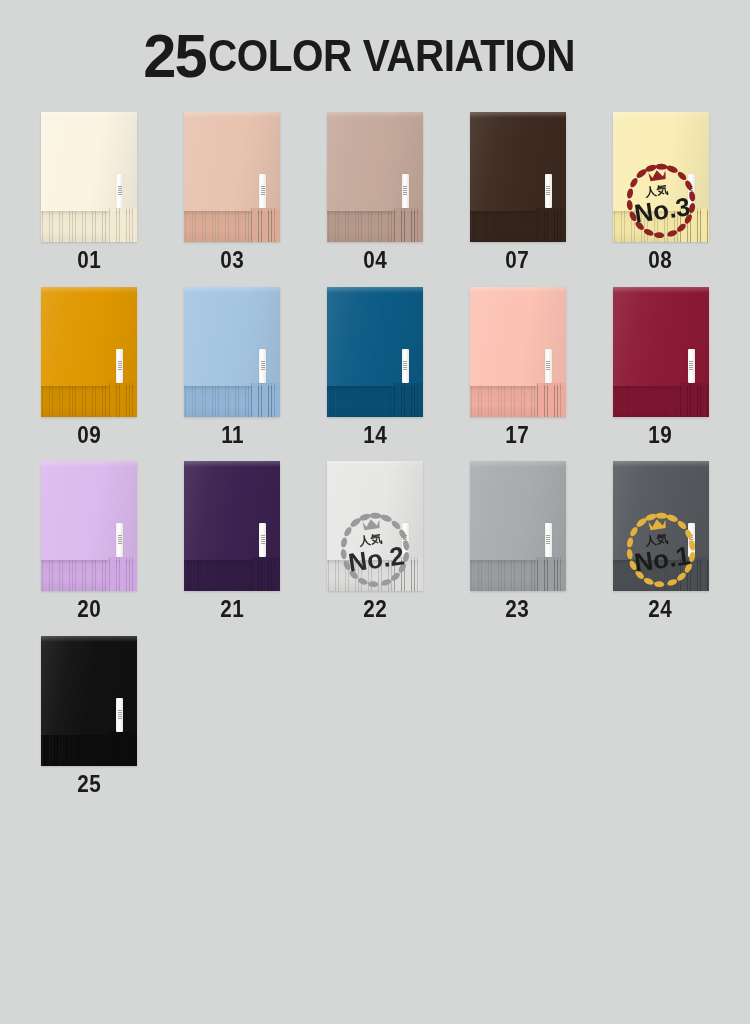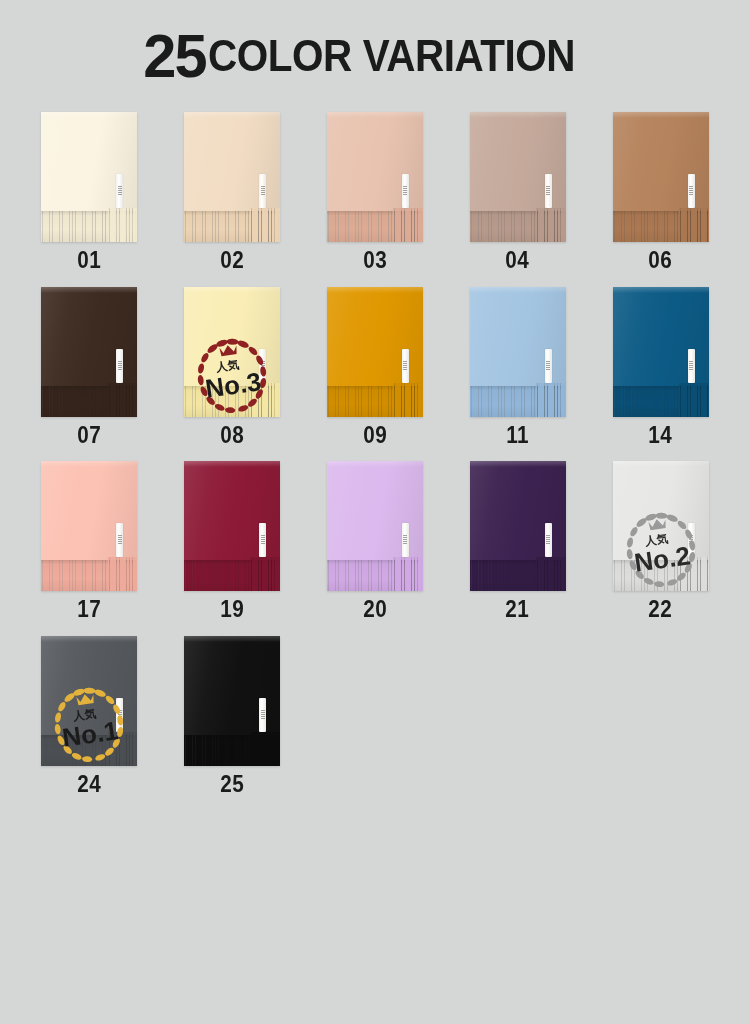--- a/index.html
+++ b/index.html
@@ -211,58 +211,38 @@
     <div class="scarf" style="--c:#fbf4e2; --f:#f3ead2;">
       <div class="scarf-body"></div>
       <div class="fringe"></div>
       <div class="fringe-right"></div>
       <div class="label-tag"></div>
     </div>
 
     <div class="swatch-number">01</div>
   </div>
     <div class="swatch-cell">
-    <div class="scarf" style="--c:#f2ddc4; --f:#ecd3b4;">
-      <div class="scarf-body"></div>
-      <div class="fringe"></div>
-      <div class="fringe-right"></div>
-      <div class="label-tag"></div>
-    </div>
-
-    <div class="swatch-number">02</div>
-  </div>
-    <div class="swatch-cell">
     <div class="scarf" style="--c:#e8c3b0; --f:#dcab95;">
       <div class="scarf-body"></div>
       <div class="fringe"></div>
       <div class="fringe-right"></div>
       <div class="label-tag"></div>
     </div>
 
     <div class="swatch-number">03</div>
   </div>
     <div class="swatch-cell">
     <div class="scarf" style="--c:#c5aa9c; --f:#b79a8b;">
       <div class="scarf-body"></div>
       <div class="fringe"></div>
       <div class="fringe-right"></div>
       <div class="label-tag"></div>
     </div>
 
     <div class="swatch-number">04</div>
-  </div>
-    <div class="swatch-cell">
-    <div class="scarf" style="--c:#b5835c; --f:#a97853;">
-      <div class="scarf-body"></div>
-      <div class="fringe"></div>
-      <div class="fringe-right"></div>
-      <div class="label-tag"></div>
-    </div>
-
-    <div class="swatch-number">06</div>
   </div>
     <div class="swatch-cell">
     <div class="scarf" style="--c:#3d2a20; --f:#35241b;">
       <div class="scarf-body"></div>
       <div class="fringe"></div>
       <div class="fringe-right"></div>
       <div class="label-tag"></div>
     </div>
 
     <div class="swatch-number">07</div>
@@ -413,20 +393,30 @@
           </g>
     <g>
       <path d="M38 14 L41.5 20 L47 12.5 L52.5 20 L56 14 L55 23 L39 23 Z" fill="#9a9a9a"></path>
     </g>
     <text x="44" y="38" text-anchor="middle" class="rank-kanji" fill="#2a2a2a">人気</text>
     <text x="47" y="64" text-anchor="middle" class="rank-no" fill="#2a2a2a">No.2</text>
   </svg></div>
     <div class="swatch-number">22</div>
   </div>
     <div class="swatch-cell">
+    <div class="scarf" style="--c:#a8acaf; --f:#9a9ea1;">
+      <div class="scarf-body"></div>
+      <div class="fringe"></div>
+      <div class="fringe-right"></div>
+      <div class="label-tag"></div>
+    </div>
+
+    <div class="swatch-number">23</div>
+  </div>
+    <div class="swatch-cell">
     <div class="scarf" style="--c:#565a5e; --f:#4b4f53;">
       <div class="scarf-body"></div>
       <div class="fringe"></div>
       <div class="fringe-right"></div>
       <div class="label-tag"></div>
     </div>
     <div class="rank-badge">
   <svg viewBox="0 0 94 90" xmlns="http://www.w3.org/2000/svg">
     <g>
             <ellipse cx="62.5" cy="13.2" rx="5.4" ry="3.0" transform="rotate(28.0 62.5 13.2)" fill="#e3b23c"></ellipse>

